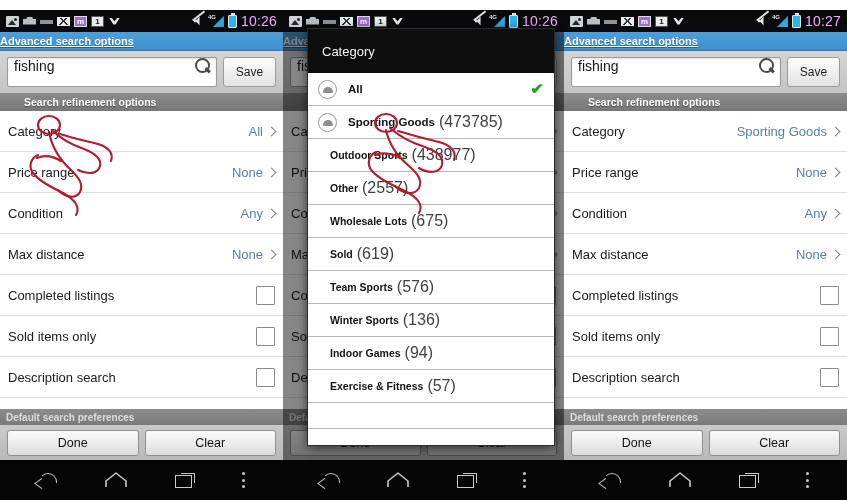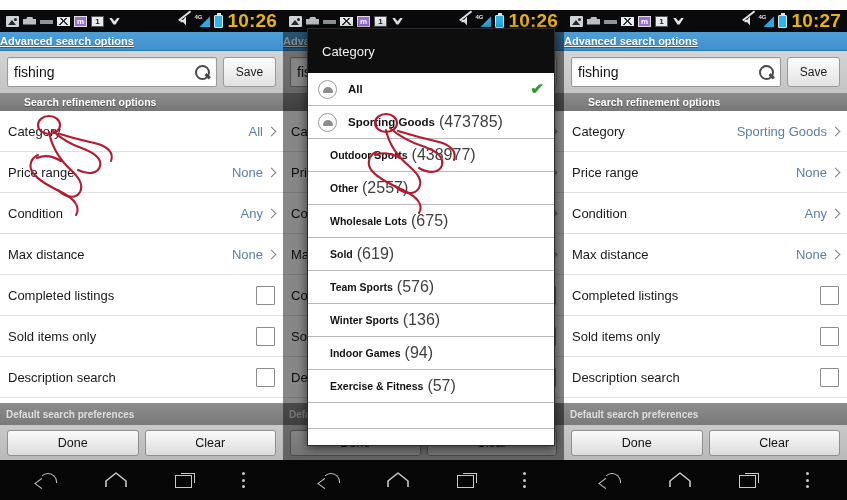--- a/index.html
+++ b/index.html
@@ -47,34 +47,34 @@
   .ic-mute::before { content:""; position:absolute; left:2px; top:1px; width:8px; height:9px;
       background:#dfe3e6; clip-path:polygon(0 35%,35% 35%,70% 0,70% 100%,35% 65%,0 65%); }
   .ic-mute::after { content:""; position:absolute; left:-1px; top:-1px; width:15px; height:1.5px;
       background:#dfe3e6; transform:rotate(-38deg); transform-origin:center; }
   .ic-sig { width:15px; height:12px; background:transparent; }
   .ic-sig::before { content:""; position:absolute; right:0; bottom:0; width:11px; height:11px;
       background:#2ea9e0; clip-path:polygon(100% 0,100% 100%,0 100%); }
   .ic-sig .g { position:absolute; left:-1px; top:-1px; font-size:6px; color:#dfe3e6; font-weight:bold; }
   .ic-batt { width:9px; height:13px; border:1.5px solid #dfe3e6; border-radius:1px; background:#29b6e8; }
   .ic-batt::before { content:""; position:absolute; left:2px; top:-3px; width:4px; height:2px; background:#dfe3e6; }
-  .sb-time { font-size:19px; color:#eab308; letter-spacing:.2px; font-weight:700; }
+  .sb-time { font-size:14px; color:#f0abfc; letter-spacing:.2px; font-weight:400; }
 
   
   .titlebar { position:absolute; left:0; right:0; top:32px; height:19px;
     background:linear-gradient(#4f9ed6,#3f90cf); border-bottom:1px solid #2f7ab4;
     display:flex; align-items:center; padding-left:0;
     color:#ffffff; font-size:11px; font-weight:bold; text-shadow:0 1px 1px rgba(0,0,0,.35);text-decoration:underline; }
 
   
   .searchrow { position:absolute; left:0; right:0; top:51px; height:42px;
     background:linear-gradient(#d4d4d4,#c4c4c4); display:flex; align-items:center;
     padding:0 7px; gap:6px; }
   .searchbox { flex:1; height:30px; background:#ffffff; border:1px solid #9a9a9a;
-    border-radius:2px; display:flex; align-items:center; padding:0 6px;
+    border-radius:2px; display:flex; padding:0 6px;
     box-shadow:inset 0 1px 2px rgba(0,0,0,.12); }
   .searchbox .val { flex:1; font-size:14px; color:#131313; }
   .mag { width:15px; height:15px; position:relative; flex:0 0 auto; }
   .mag::before { content:""; position:absolute; left:0; top:0; width:11px; height:11px;
       border:2px solid #4a4a4a; border-radius:50%; }
   .mag::after { content:""; position:absolute; right:0; bottom:0; width:6px; height:2.5px;
       background:#4a4a4a; transform:rotate(45deg); transform-origin:right; }
   .savebtn { width:53px; height:30px; border:1px solid #9a9a9a; border-radius:3px;
     background:linear-gradient(#fdfdfd,#e2e2e2); font-size:12px; color:#1c1c1c;
     display:flex; align-items:center; justify-content:center; }
@@ -89,21 +89,21 @@
   .list { position:absolute; left:0; right:0; top:111px; bottom:97px; background:#ffffff; }
   .row { height:41px; border-bottom:1px solid #e0e0e0; display:flex; align-items:center;
     padding:0 8px; background:#ffffff; }
   .row .lbl { flex:1; font-size:13px; color:#1a1a1a; }
   .row .val { font-size:13px; color:#5b7ea8; margin-right:5px; }
   .chev { width:7px; height:7px; border-right:1.6px solid #7d7d7d; border-top:1.6px solid #7d7d7d;
     transform:rotate(45deg); flex:0 0 auto; }
   .cbox { width:19px; height:19px; border:1.4px solid #8c8c8c; background:#fff; border-radius:1px; }
 
   
-  .prefhdr { position:absolute; left:0; right:0; bottom:75px; height:22px;
+  .prefhdr { position:absolute; left:0; right:0; bottom:75px; height:16px;
     background:linear-gradient(#8c8c8c,#7a7a7a); color:#dedede; font-size:10px;
     font-weight:bold; display:flex; align-items:center; padding-left:6px; }
   .btnbar { position:absolute; left:0; right:0; bottom:40px; height:35px;
     background:linear-gradient(#c9c9c9,#b9b9b9); display:flex; align-items:center;
     gap:6px; padding:0 7px; }
   .bigbtn { flex:1; height:26px; border:1px solid #8f8f8f; border-radius:3px;
     background:linear-gradient(#fbfbfb,#dcdcdc); font-size:12.5px; color:#111;
     display:flex; align-items:center; justify-content:center; }
 
   

